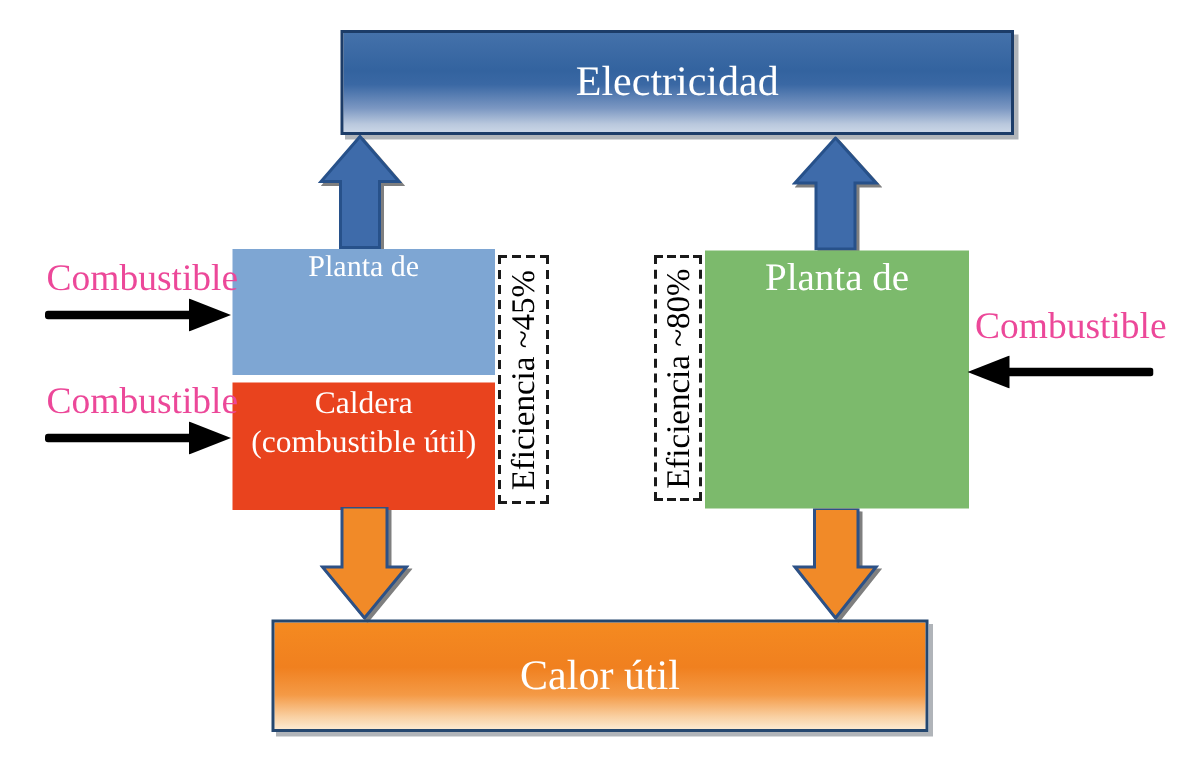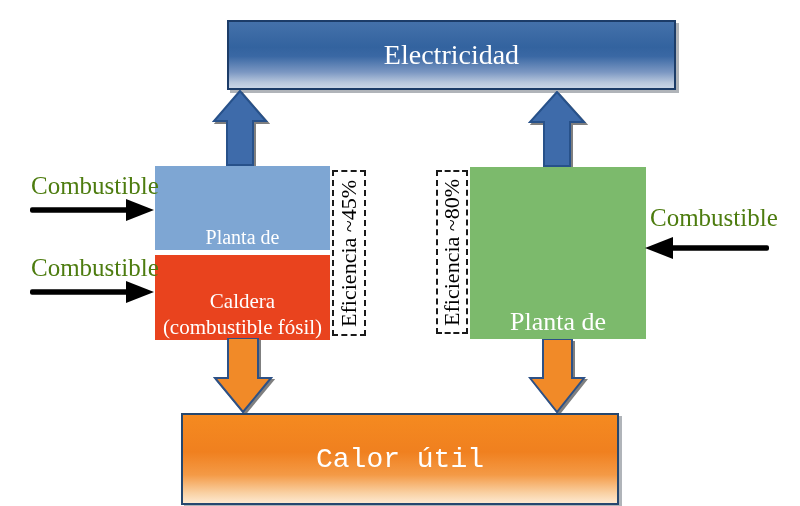--- a/index.html
+++ b/index.html
@@ -19,29 +19,28 @@
     box-sizing:border-box;
     box-shadow:3px 3px 0 rgba(80,88,100,.45);
   }
   #electricity-bar{
     left:181px;top:20px;width:449px;height:70px;
     border:2px solid #1c3c68;
     background:linear-gradient(180deg,#4471aa 0%,#33639f 38%,#3a68a4 52%,#7b97c2 76%,#b9c8dd 92%,#c9d5e6 100%);
     margin-left:46px;
   }
   #heat-bar{
-    left:181px;top:413px;width:438px;height:92px;
+    left:181px;top:413px;width:438px;height:75px;
     border:2px solid #25476f;
     background:linear-gradient(180deg,#f58a20 0%,#f0801f 42%,#f49a46 68%,#f9cfa0 88%,#fde9d0 100%);
-    font-family:Liberation Mono, monospace;
   }
 
   
   .pbox{
-    display:flex;flex-direction:column;align-items:center;justify-content:flex-end;
+    display:flex;flex-direction:column;align-items:center;justify-content:flex-start;
     color:#ffffff;text-align:center;line-height:1.25;
   }
   #power-plant-box{left:155px;top:166px;width:175px;height:84px;background:#7ea6d3;font-size:20px;}
   #boiler-box{left:155px;top:255px;width:175px;height:85px;background:#e9431e;font-size:21px;}
   #cogen-box{left:470px;top:167px;width:176px;height:172px;background:#7cba6c;font-size:26px;line-height:1.35;}
 
   
   .eff{
     display:flex;align-items:center;justify-content:center;
     background:#ffffff;border:2px dashed #1a1a1a;box-sizing:border-box;
@@ -52,21 +51,21 @@
   .vtext{writing-mode:vertical-rl;transform:rotate(180deg);white-space:nowrap;}
 
   
   .flow{filter:drop-shadow(2.5px 2px 0 rgba(0,0,0,.5));}
   #blue-arrow-left{left:212px;top:90px;}
   #blue-arrow-right{left:528px;top:91px;}
   #orange-arrow-left{left:213px;top:338px;}
   #orange-arrow-right{left:528px;top:339px;}
 
   
-  .fuel{color:#4d7c0f;font-size:25px;white-space:nowrap;}
+  .fuel{color:#ec4899;font-size:25px;white-space:nowrap;}
   #fuel-label-1{left:31px;top:172px;}
   #fuel-label-2{left:31px;top:254px;}
   #fuel-label-3{left:650px;top:204px;}
   #fuel-arrow-1{left:30px;top:199px;}
   #fuel-arrow-2{left:30px;top:281px;}
   #fuel-arrow-3{left:645px;top:237px;}
 </style>
 </head>
 <body>
 
@@ -81,21 +80,21 @@
   </svg>
   <svg id="blue-arrow-right" class="abs flow" width="58" height="76" viewBox="0 0 58 76">
     <polygon points="29,1 2,31 16,31 16,75 42,75 42,31 56,31" fill="#3e6baa" stroke="#27518a" stroke-width="2"></polygon>
   </svg>
 
   <div id="power-plant-box" class="abs pbox">
     <span>Planta de</span>
   </div>
   <div id="boiler-box" class="abs pbox">
     <span>Caldera</span>
-    <span>(combustible fósil)</span>
+    <span>(combustible útil)</span>
   </div>
 
   <div id="cogen-box" class="abs pbox">
     <span>Planta de</span>
   </div>
 
   <div id="eff-left" class="abs eff">
     <span class="vtext">Eficiencia ~45%</span>
   </div>
   <div id="eff-right" class="abs eff">

